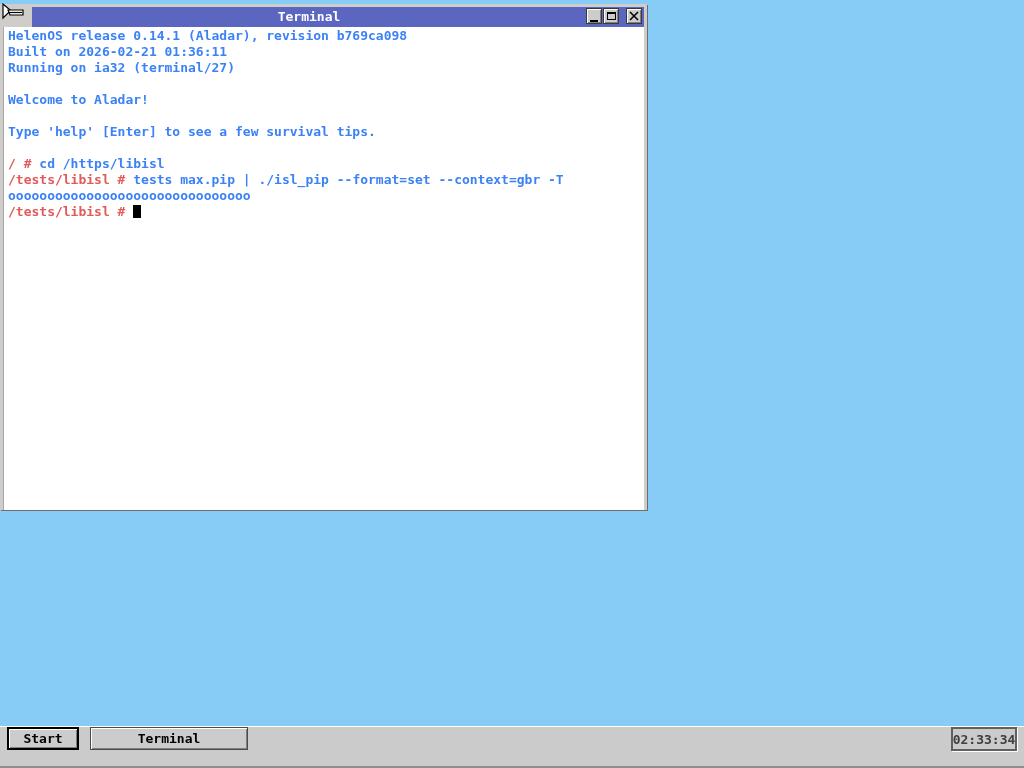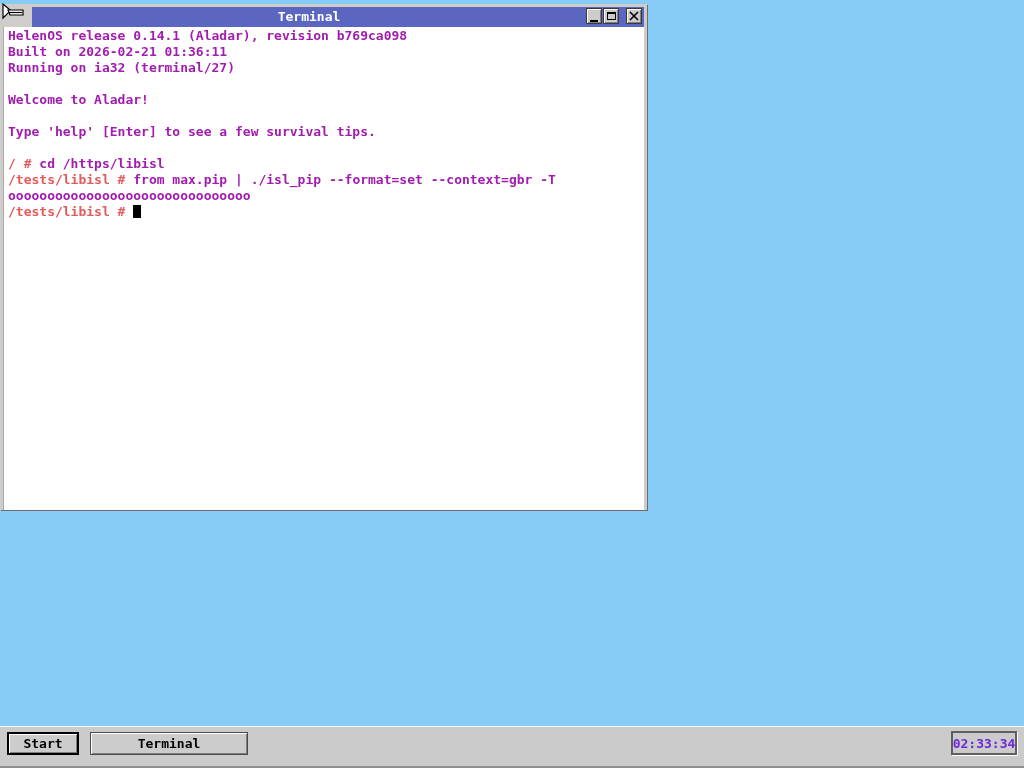--- a/index.html
+++ b/index.html
@@ -55,51 +55,51 @@
     width:100%;height:483px;
     background:#fff;
     box-shadow:inset 1px 0 0 #a8a8a8;
     padding:1px 2px 0 5px;
     overflow:hidden;
   }
   .term-line{
     height:16px;line-height:16px;white-space:pre;color:#000;
   }
   .seg-prompt{color:var(--prompt);}
-  .seg-fg{color:#a21caf;}
+  .seg-fg{color:#3b82f6;}
   .block-cursor{
     display:inline-block;width:8px;height:13px;background:#000;
     vertical-align:-2px;
   }
 
   
   .mouse-cursor{position:absolute;left:1px;top:3px;z-index:50;}
 
   
   .taskbar{
     position:absolute;left:0;bottom:0;width:1024px;height:42px;
     background:var(--taskbar);
     border-top:1px solid #ffffff;
     border-bottom:2px solid #8f8f8f;
-    display:flex;align-items:flex-end;
-    padding:11px 7px;
+    display:flex;align-items:flex-start;
+    padding:0 7px;
   }
   .tb-btn{
     height:23px;background:#CCCCCC;color:#000;
     display:flex;align-items:center;justify-content:center;
     box-shadow:inset 1px 1px 0 #ffffff, inset -1px -1px 0 #7f7f7f;
     cursor:default;line-height:21px;
   }
   .start-btn{width:72px;border:2px solid #000;}
   .task-btn{width:158px;border:1px solid #4a4a4a;margin-left:11px;}
   .clock{
     margin-left:auto;width:66px;height:24px;
     border:2px solid #5f5f5f;
     display:flex;align-items:center;justify-content:center;
-    color:#6d28d9;background:var(--taskbar);
+    color:#404040;background:var(--taskbar);
     box-shadow:1px 1px 0 #ffffff;
   }
 </style>
 </head>
 <body>
 
 <div class="desktop">
 
   <div class="window">
     <div class="titlebar">
@@ -123,21 +123,21 @@
     <div class="term-content" id="term-content">
         <div class="term-line"><span class="seg-fg">HelenOS release 0.14.1 (Aladar), revision b769ca098</span></div>
         <div class="term-line"><span class="seg-fg">Built on 2026-02-21 01:36:11</span></div>
         <div class="term-line"><span class="seg-fg">Running on ia32 (terminal/27)</span></div>
         <div class="term-line"></div>
         <div class="term-line"><span class="seg-fg">Welcome to Aladar!</span></div>
         <div class="term-line"></div>
         <div class="term-line"><span class="seg-fg">Type 'help' [Enter] to see a few survival tips.</span></div>
         <div class="term-line"></div>
         <div class="term-line"><span class="seg-prompt">/ # </span><span class="seg-fg">cd /https/libisl</span></div>
-        <div class="term-line"><span class="seg-prompt">/tests/libisl # </span><span class="seg-fg">from max.pip | ./isl_pip --format=set --context=gbr -T</span></div>
+        <div class="term-line"><span class="seg-prompt">/tests/libisl # </span><span class="seg-fg">tests max.pip | ./isl_pip --format=set --context=gbr -T</span></div>
         <div class="term-line"><span class="seg-fg">ooooooooooooooooooooooooooooooo</span></div>
         <div class="term-line"><span class="seg-prompt">/tests/libisl # </span><span class="block-cursor"></span></div>
       </div>
   </div>
 
   <div class="mouse-cursor">
     <svg width="25" height="20" viewBox="0 0 25 20">
       <polygon points="2,1 2,15 7.5,9.5 12,9.5" fill="#fff" stroke="#000" stroke-width="1.2"></polygon>
       <polygon points="7,7 22,7 22,12 9,12" fill="#fff" stroke="#000" stroke-width="1.2"></polygon>
       <line x1="8" y1="9.5" x2="21" y2="9.5" stroke="#000" stroke-width="1.2"></line>

